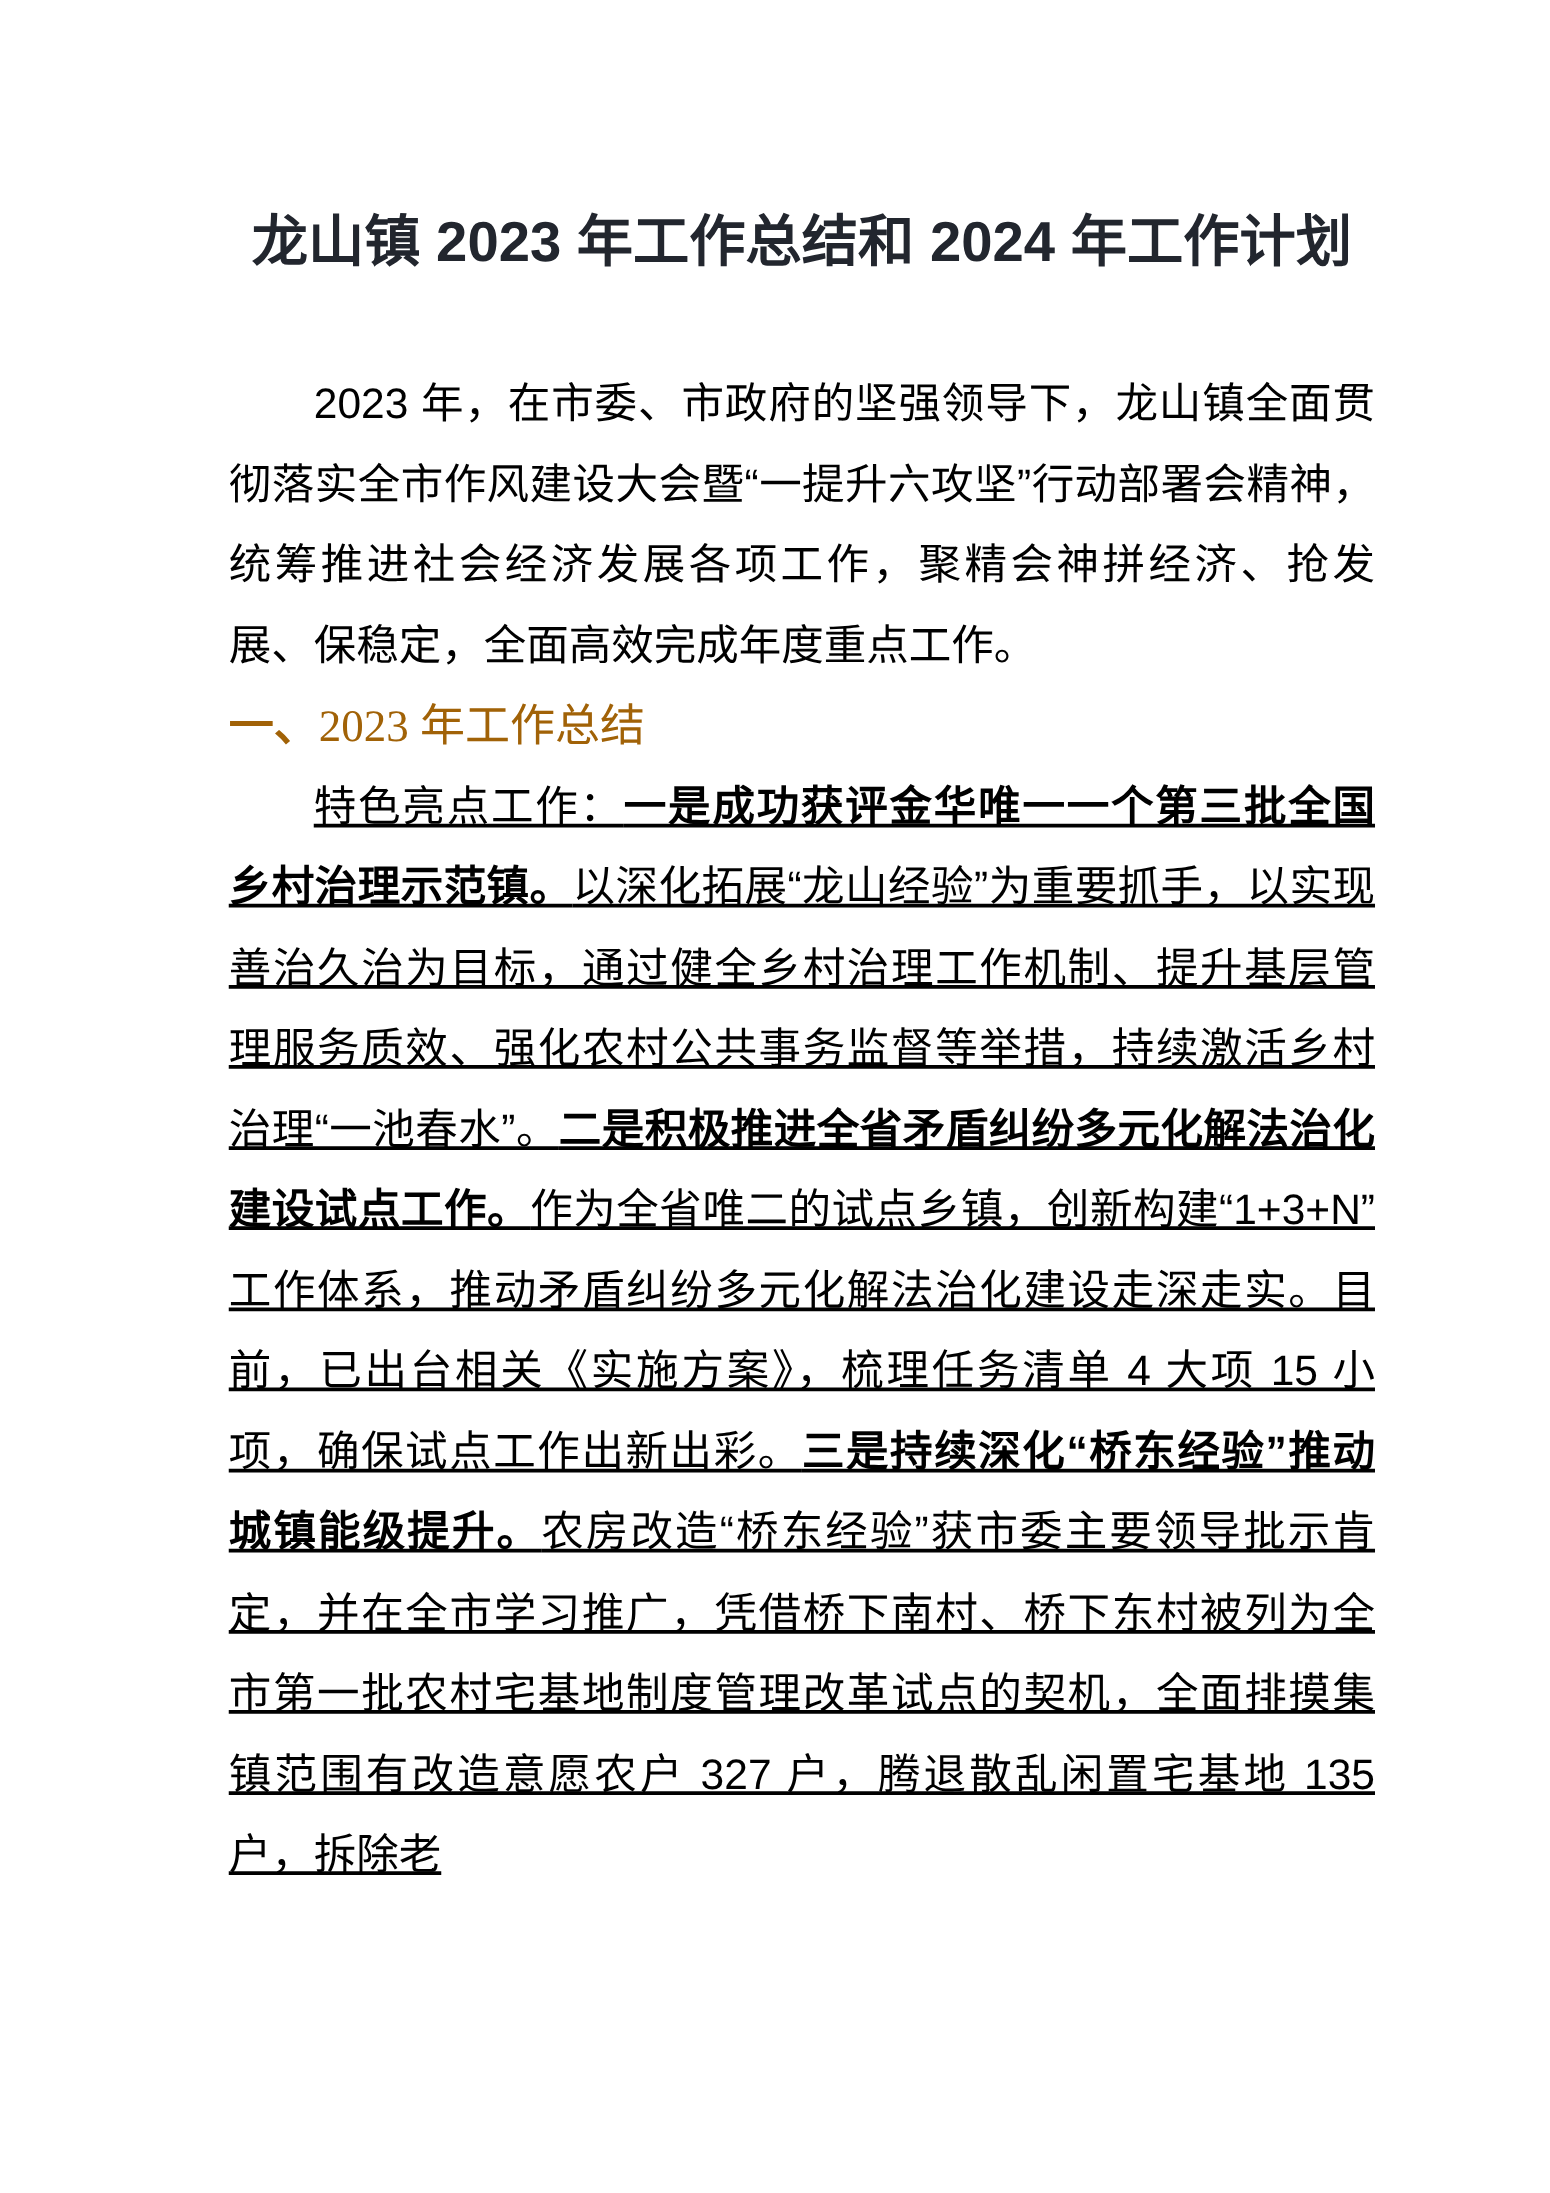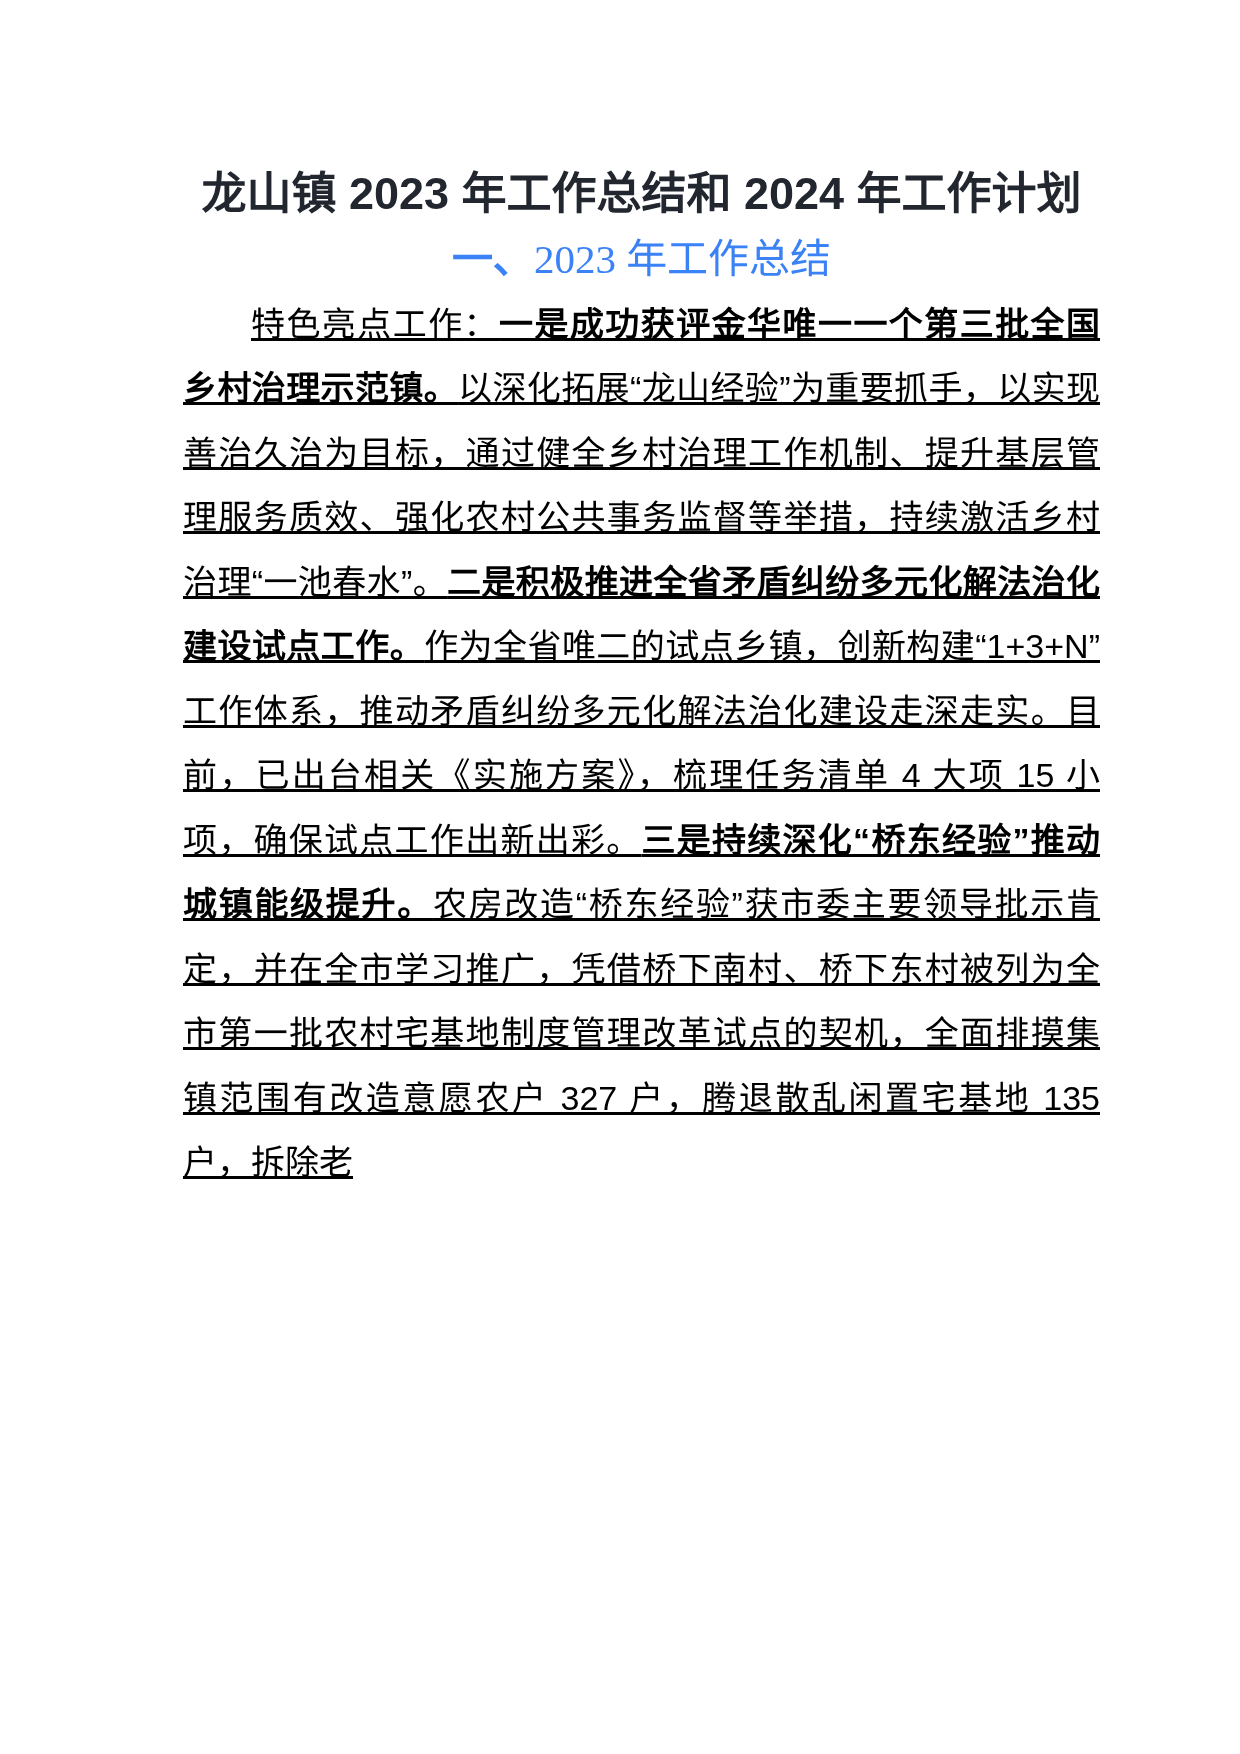--- a/index.html
+++ b/index.html
@@ -34,25 +34,24 @@
     line-height: 64.5px;
     font-weight: 400;
   }
   .intro-para {
     margin: 64px 0 0 0;
     text-indent: 2em;
     text-align: justify;
   }
   .section-heading {
     margin: 0;
-    font-size: 41px;
+    font-size: 36px;
     line-height: 64.5px;
-    text-align: center;
     font-weight: 400;
-    color: #3b82f6;
+    color: #a16207;
   }
   .heading-prefix {
     font-weight: 700;
     font-family: "Liberation Sans", "DejaVu Sans", sans-serif;
   }
   .heading-rest {
     font-weight: 400;
     font-family: "Liberation Serif", "DejaVu Serif", serif;
   }
   .highlights-para {
@@ -68,18 +67,19 @@
     font-weight: 400;
   }
 </style>
 </head>
 <body>
 
 <div class="page">
 
   <h1 class="doc-title">龙山镇 2023 年工作总结和 2024 年工作计划</h1>
 
+  <p class="body-text intro-para">2023 年，在市委、市政府的坚强领导下，龙山镇全面贯彻落实全市作风建设大会暨“一提升六攻坚”行动部署会精神，统筹推进社会经济发展各项工作，聚精会神拼经济、抢发展、保稳定，全面高效完成年度重点工作。</p>
 
   <h2 class="section-heading"><span class="heading-prefix">一、</span><span class="heading-rest">2023 年工作总结</span></h2>
 
   <p class="body-text highlights-para"><span class="run-regular">特色亮点工作：</span><span class="run-bold">一是成功获评金华唯一一个第三批全国乡村治理示范镇。</span><span class="run-regular">以深化拓展“龙山经验”为重要抓手，以实现善治久治为目标，通过健全乡村治理工作机制、提升基层管理服务质效、强化农村公共事务监督等举措，持续激活乡村治理“一池春水”。</span><span class="run-bold">二是积极推进全省矛盾纠纷多元化解法治化建设试点工作。</span><span class="run-regular">作为全省唯二的试点乡镇，创新构建“1+3+N”工作体系，推动矛盾纠纷多元化解法治化建设走深走实。目前，已出台相关《实施方案》，梳理任务清单 4 大项 15 小项，确保试点工作出新出彩。</span><span class="run-bold">三是持续深化“桥东经验”推动城镇能级提升。</span><span class="run-regular">农房改造“桥东经验”获市委主要领导批示肯定，并在全市学习推广，凭借桥下南村、桥下东村被列为全市第一批农村宅基地制度管理改革试点的契机，全面排摸集镇范围有改造意愿农户 327 户，腾退散乱闲置宅基地 135 户，拆除老</span></p>
 
 </div>
 
 </body></html>

